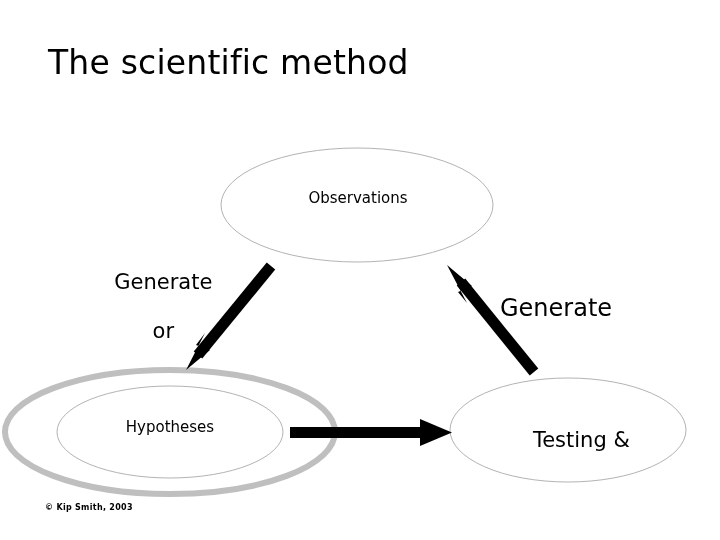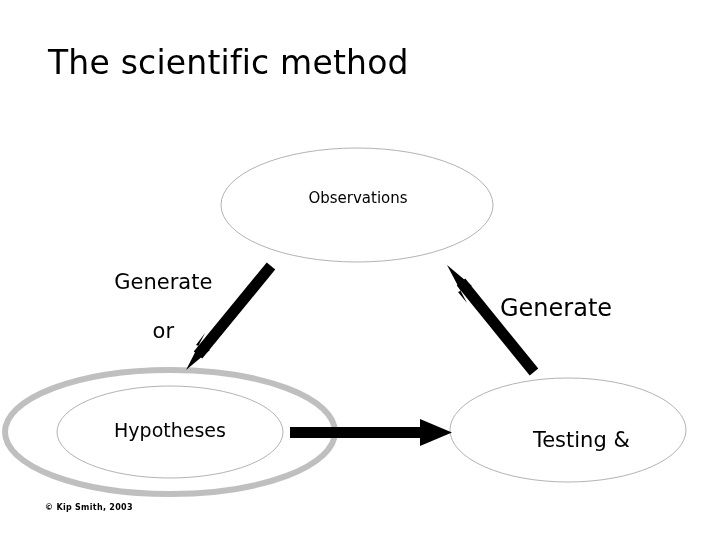--- a/index.html
+++ b/index.html
@@ -43,21 +43,21 @@
   #node-observations-label {
     left: 222px;
     top: 190px;
     width: 272px;
     font-size: 15px;
   }
   #node-hypotheses-label {
     left: 60px;
     top: 419px;
     width: 220px;
-    font-size: 19px;
+    font-size: 15px;
   }
   #node-testing-label {
     left: 450px;
     top: 403px;
     width: 236px;
     font-size: 21px;
   }
   #edge-support-refine-label {
     left: 84px;
     top: 245px;

